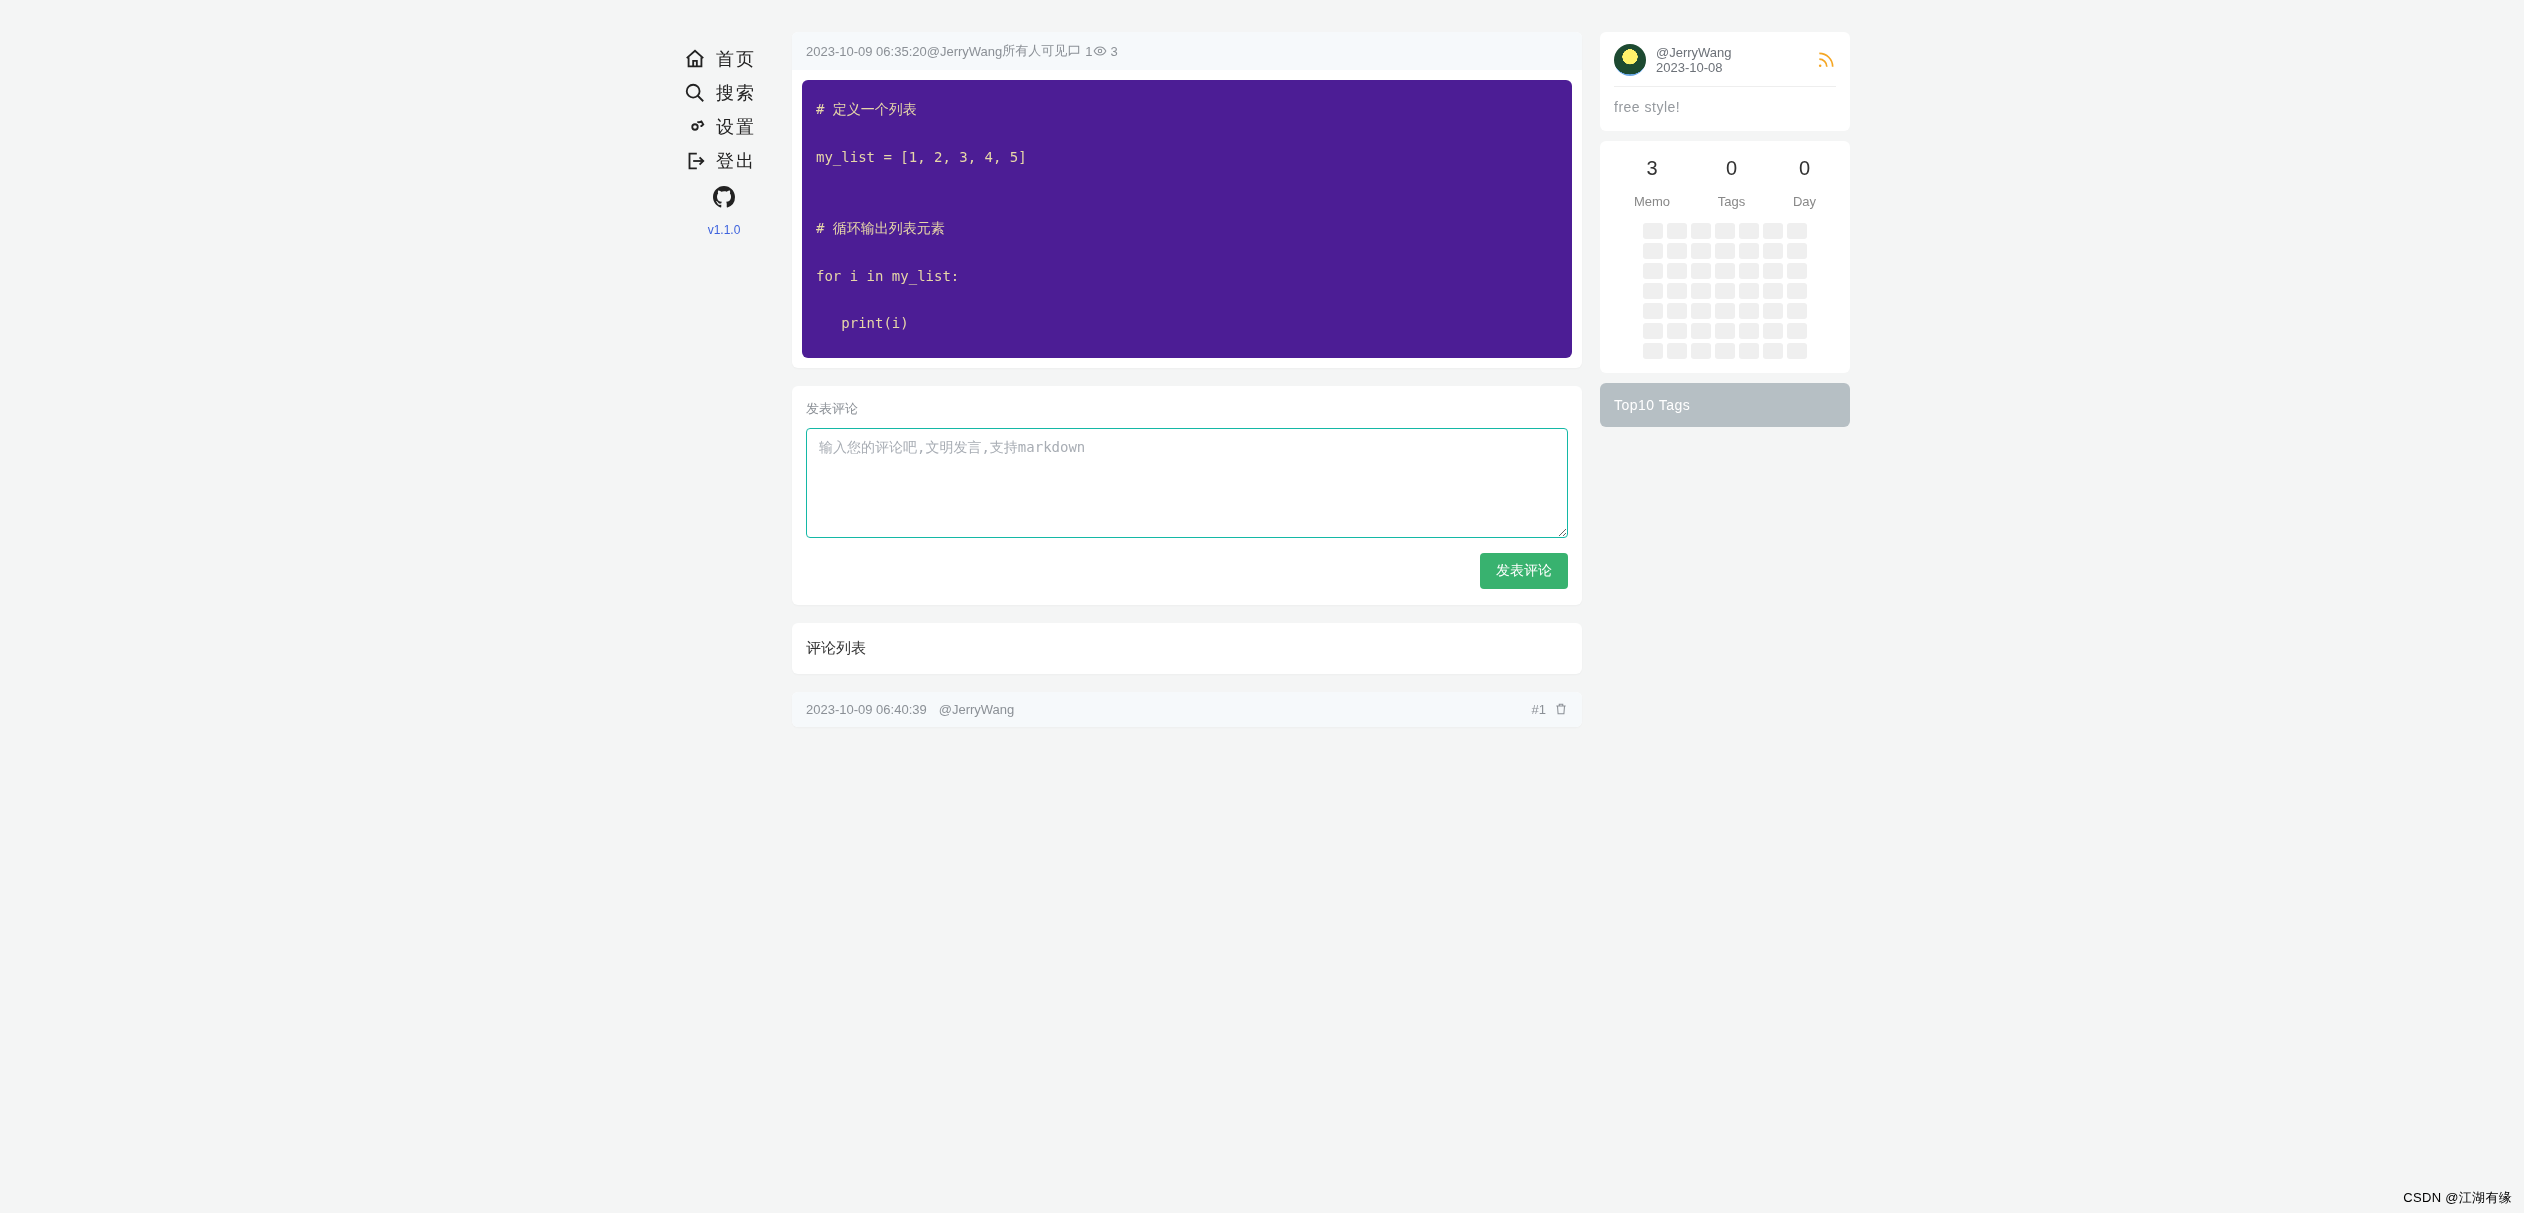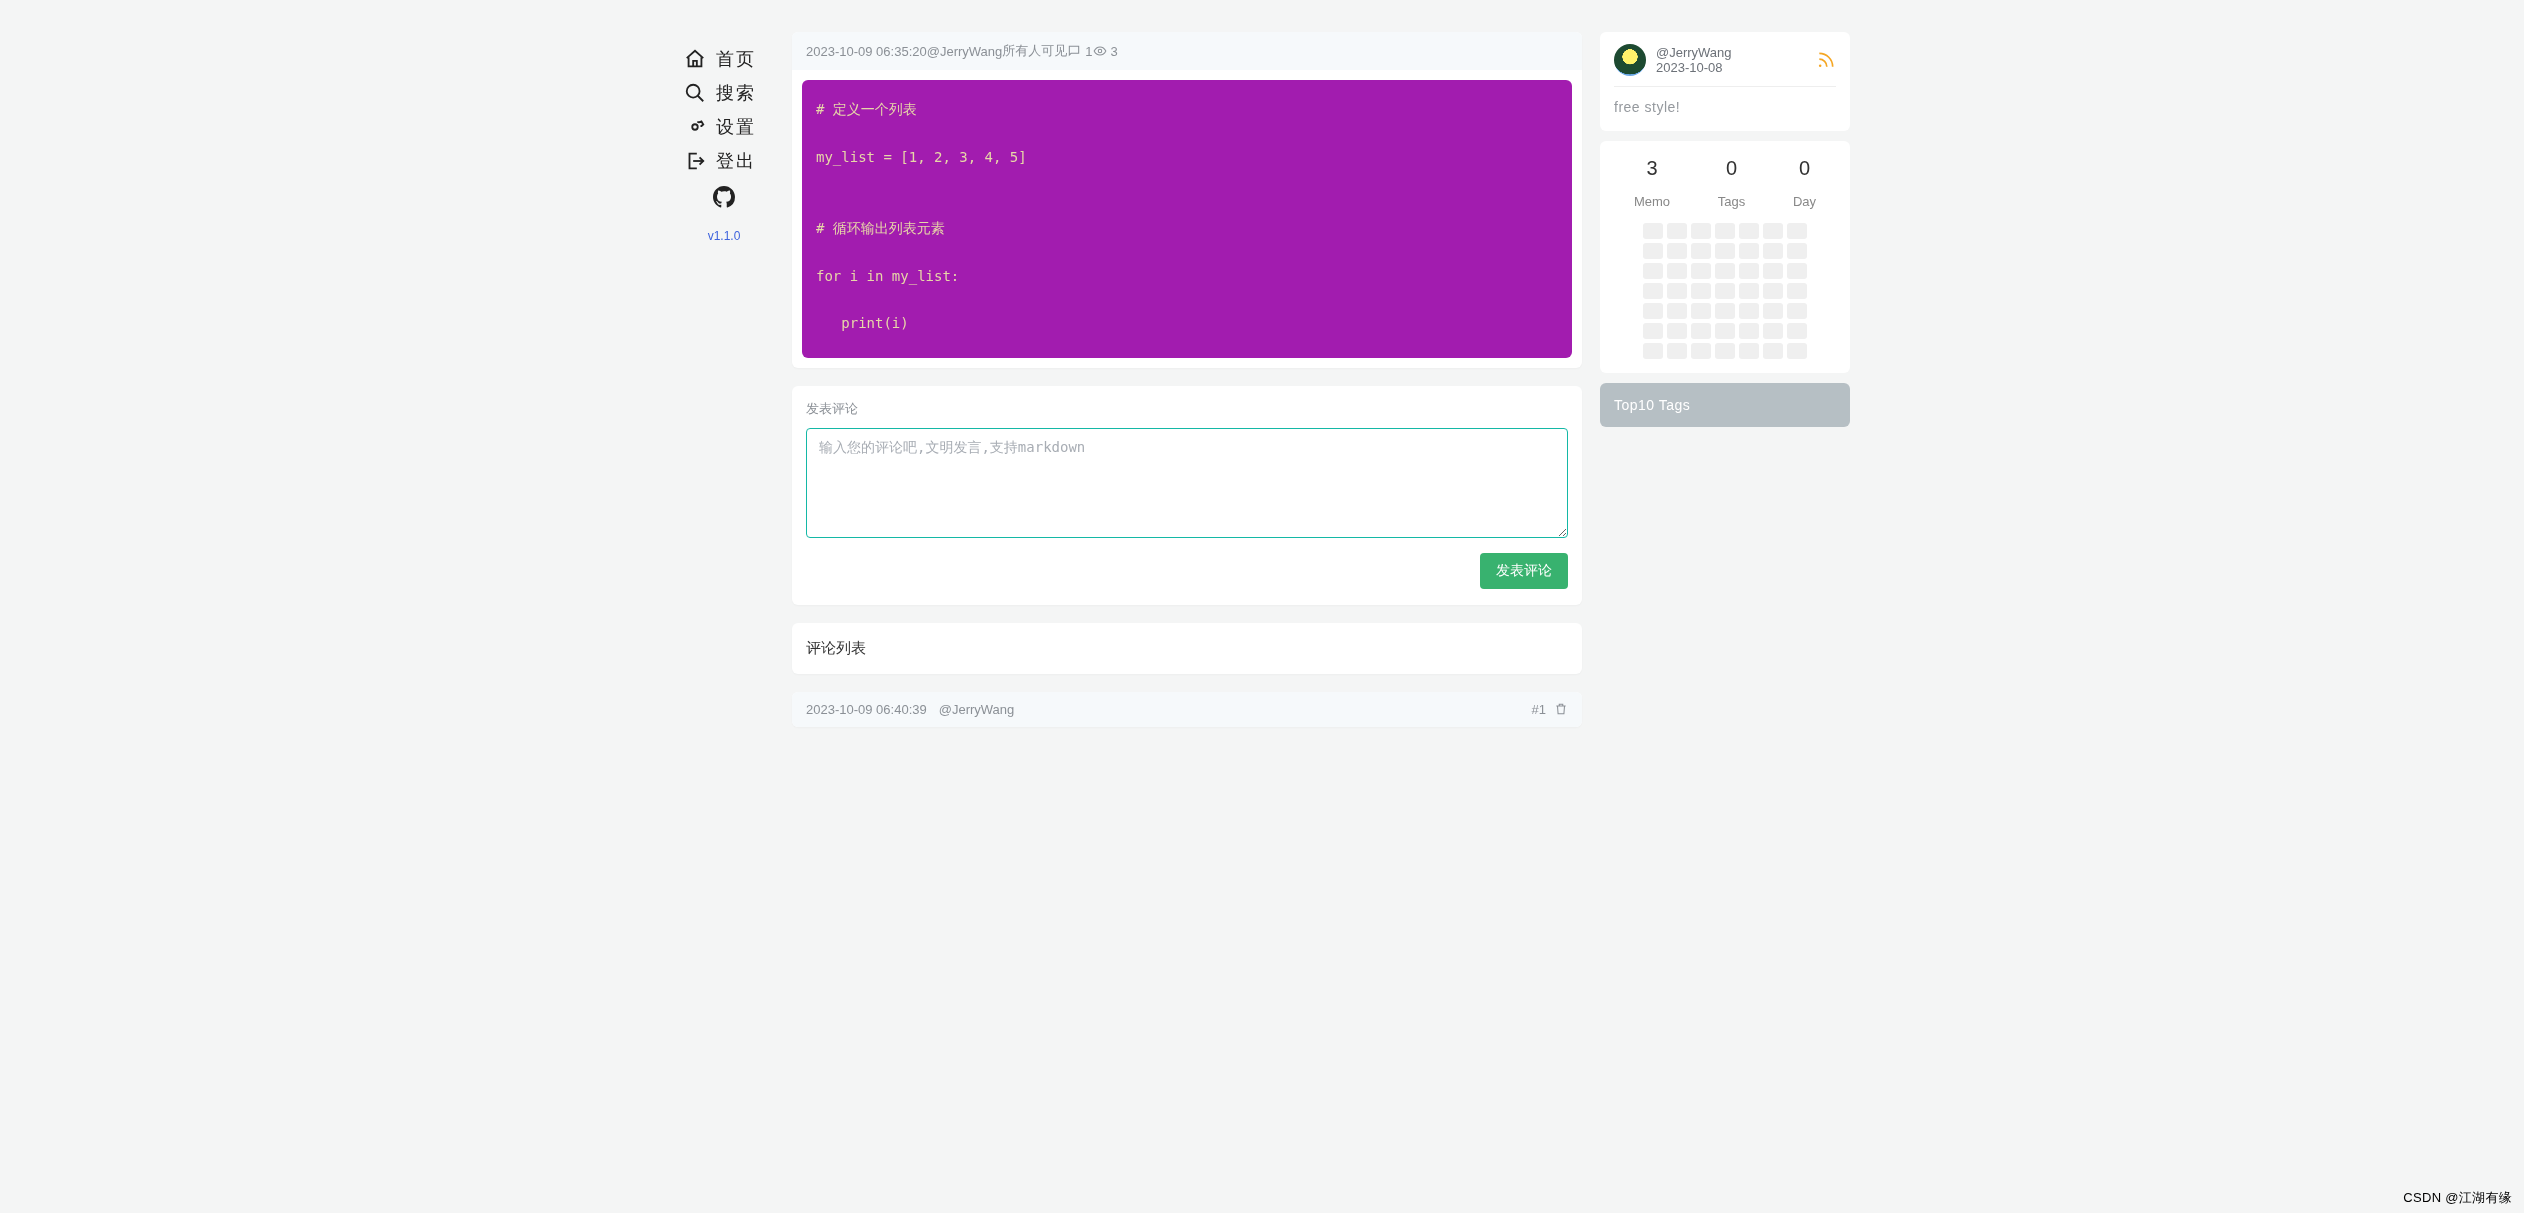--- a/index.html
+++ b/index.html
@@ -28,21 +28,21 @@
       display: flex;
       align-items: center;
       gap: 10px;
       cursor: pointer;
       padding: 5px 0;
       color: #222;
       width: 80px;
     }
     .nav-item svg { width: 22px; height: 22px; stroke: #222; fill: none; stroke-width: 2; }
     .nav-item span { font-size: 18px; letter-spacing: 2px; }
-    .github-link { margin-top: 8px; display:flex; flex-direction:column; align-items:center; gap:18px;}
+    .github-link { margin-top: 8px; display:flex; flex-direction:column; align-items:center; gap:12px;}
     .github-link svg { width: 22px; height: 22px; fill: #222; }
     .version { color: #3e63dd; font-size: 12px; }
     
     .main {
       width: 790px;
       display: flex;
       flex-direction: column;
       gap: 18px;
     }
     .card {
@@ -56,21 +56,21 @@
       padding: 10px 14px;
       display: flex;
       align-items: center;
       color: #8b9096;
       font-size: 13px;
     }
     .memo-header .meta-group { display:flex; align-items:center; gap:4px; }
     .memo-header svg { width:14px; height:14px; stroke:#8b9096; fill:none; stroke-width:1.8; }
     .memo-body { padding: 10px; }
     .code-block {
-      background: #a21caf;
+      background: #4c1d95;
       color: #e7d7a8;
       border-radius: 6px;
       padding: 18px 14px 22px;
       font-family: Consolas, Menlo, monospace;
       font-size: 14px;
       line-height: 1.7;
       white-space: pre-wrap;
     }
     
     .comment-card { padding: 14px 14px 16px; }

